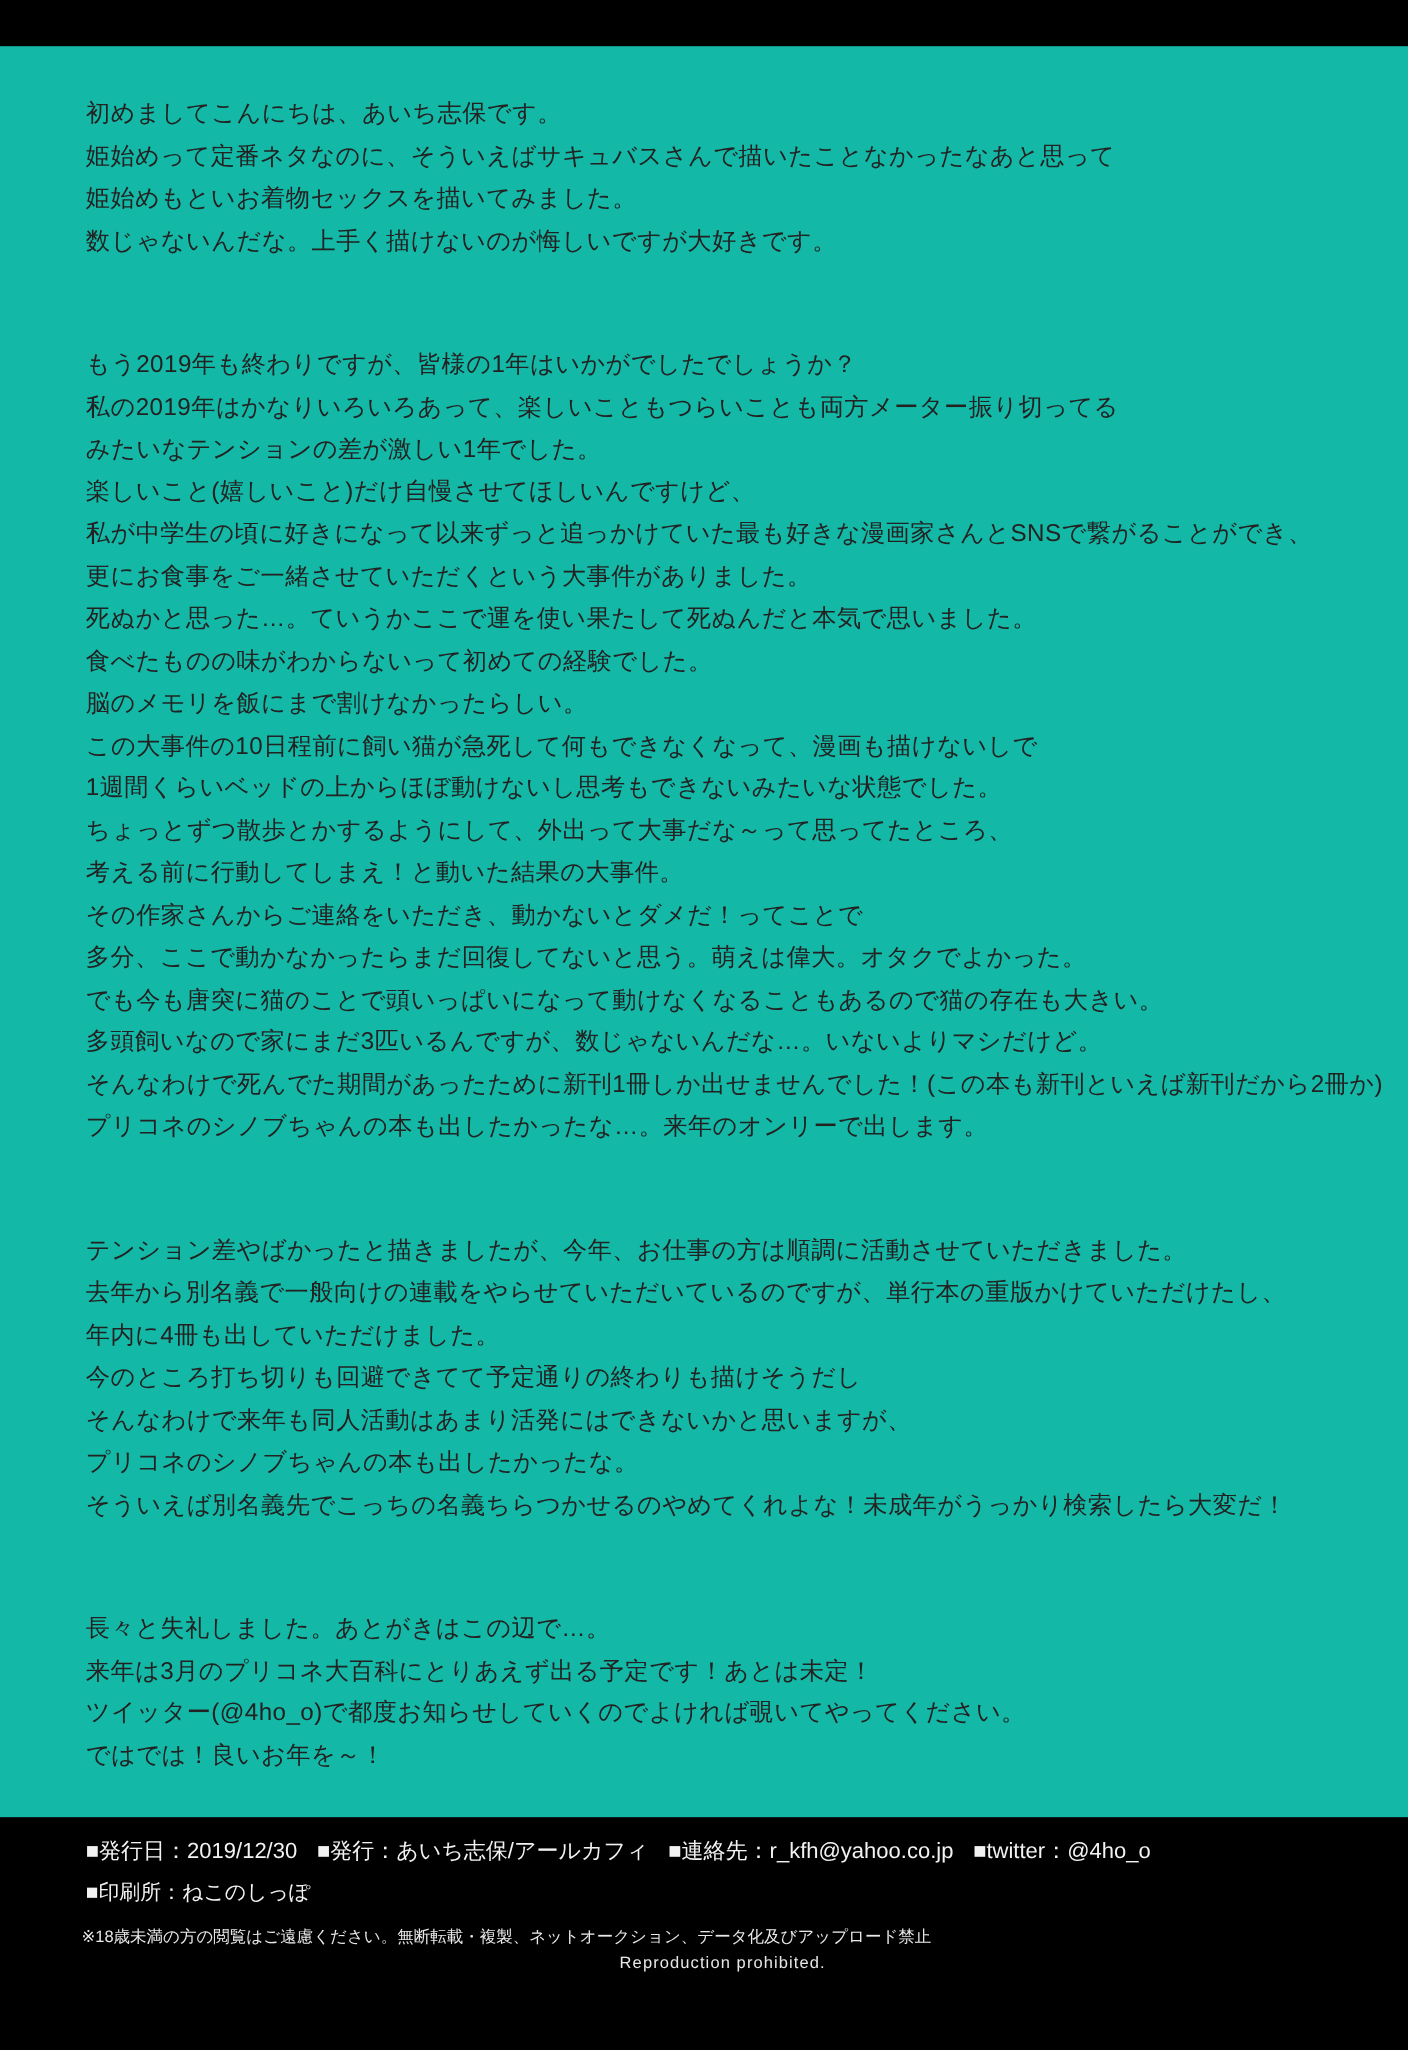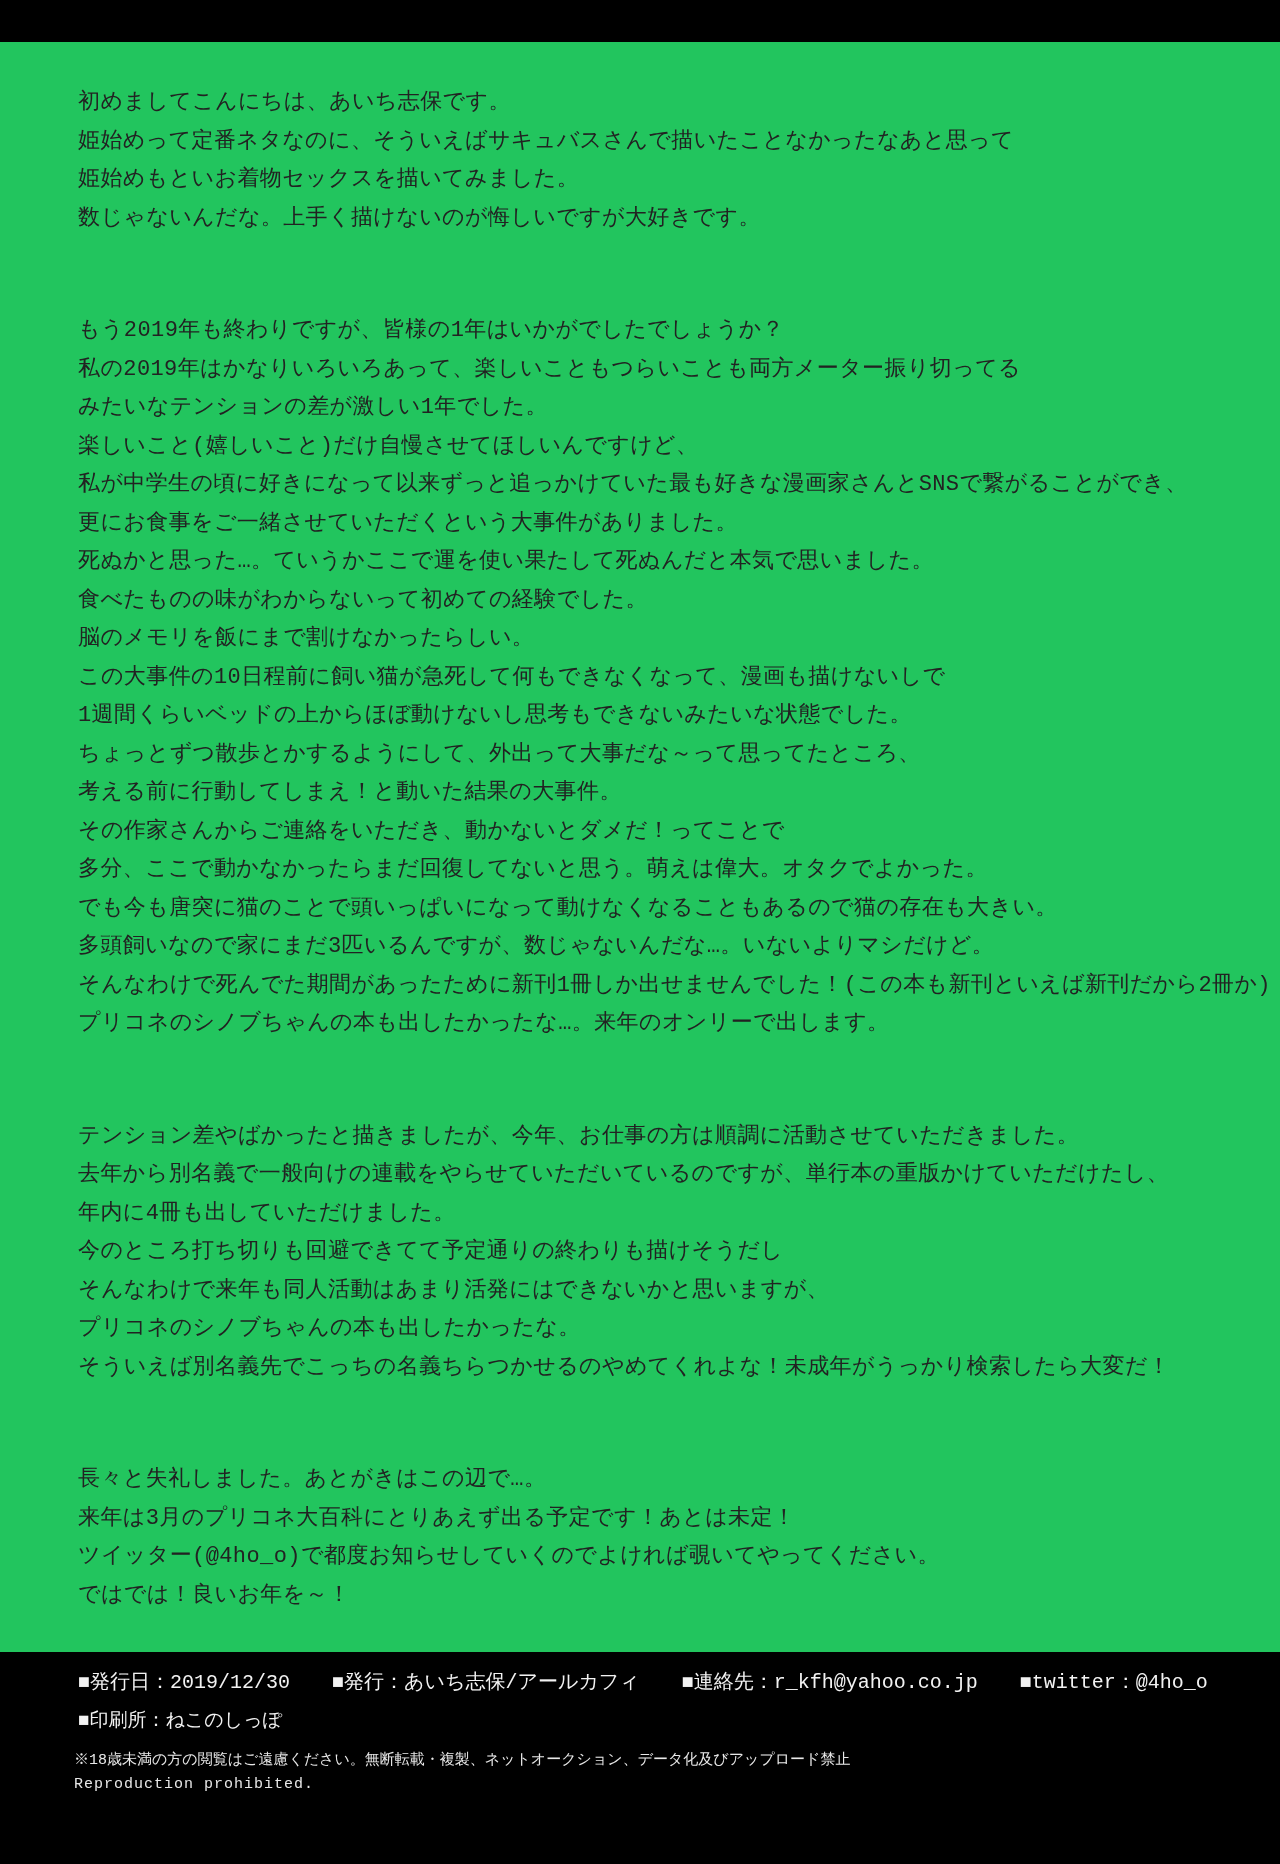--- a/index.html
+++ b/index.html
@@ -4,21 +4,21 @@
 <style>
   html, body { margin: 0; padding: 0; }
   body {
     width: 1280px;
     height: 1864px;
     background: #ffffff;
     font-family: "Liberation Sans", "DejaVu Sans", sans-serif;
     position: relative;
     overflow: hidden;
   }
-  .page { width: 1280px; height: 1864px; position: relative; background: #22c55e; font-family: Liberation Mono, monospace; }
+  .page { width: 1280px; height: 1864px; position: relative; background: #14b8a6; }
   .top-bar {
     position: absolute; top: 0; left: 0;
     width: 100%; height: 42px; background: #000000;
   }
   .content {
     position: absolute; top: 42px; left: 0; right: 0;
     padding: 42px 50px 0 78px;
     color: #222222;
   }
   .para { margin: 0 0 0 0; }
@@ -32,40 +32,41 @@
   }
   .colophon {
     position: absolute; left: 0; bottom: 0;
     width: 100%; height: 212px;
     background: #000000;
     color: #f2f2f2;
     box-sizing: border-box;
     padding: 16px 40px 0 78px;
   }
   .colophon-line1 {
-    display: flex; gap: 42px;
+    display: flex; gap: 18px;
     font-size: 20px; line-height: 30px;
     white-space: nowrap;
   }
   .colophon-line2 {
     font-size: 19px; line-height: 30px;
     margin-top: 8px;
     white-space: nowrap;
   }
   .notice-jp {
     font-size: 15px; line-height: 22px;
     margin-top: 14px; margin-left: -4px;
     color: #e8e8e8;
     white-space: nowrap;
   }
   .notice-en {
     font-size: 15px; line-height: 22px;
     margin-top: 2px; margin-left: -4px;
     color: #e8e8e8;
     letter-spacing: 1px;
+    text-align: center;
   }
 </style>
 </head>
 <body>
 
 <div class="page">
 
   <div class="top-bar"></div>
 
   <main class="content">

